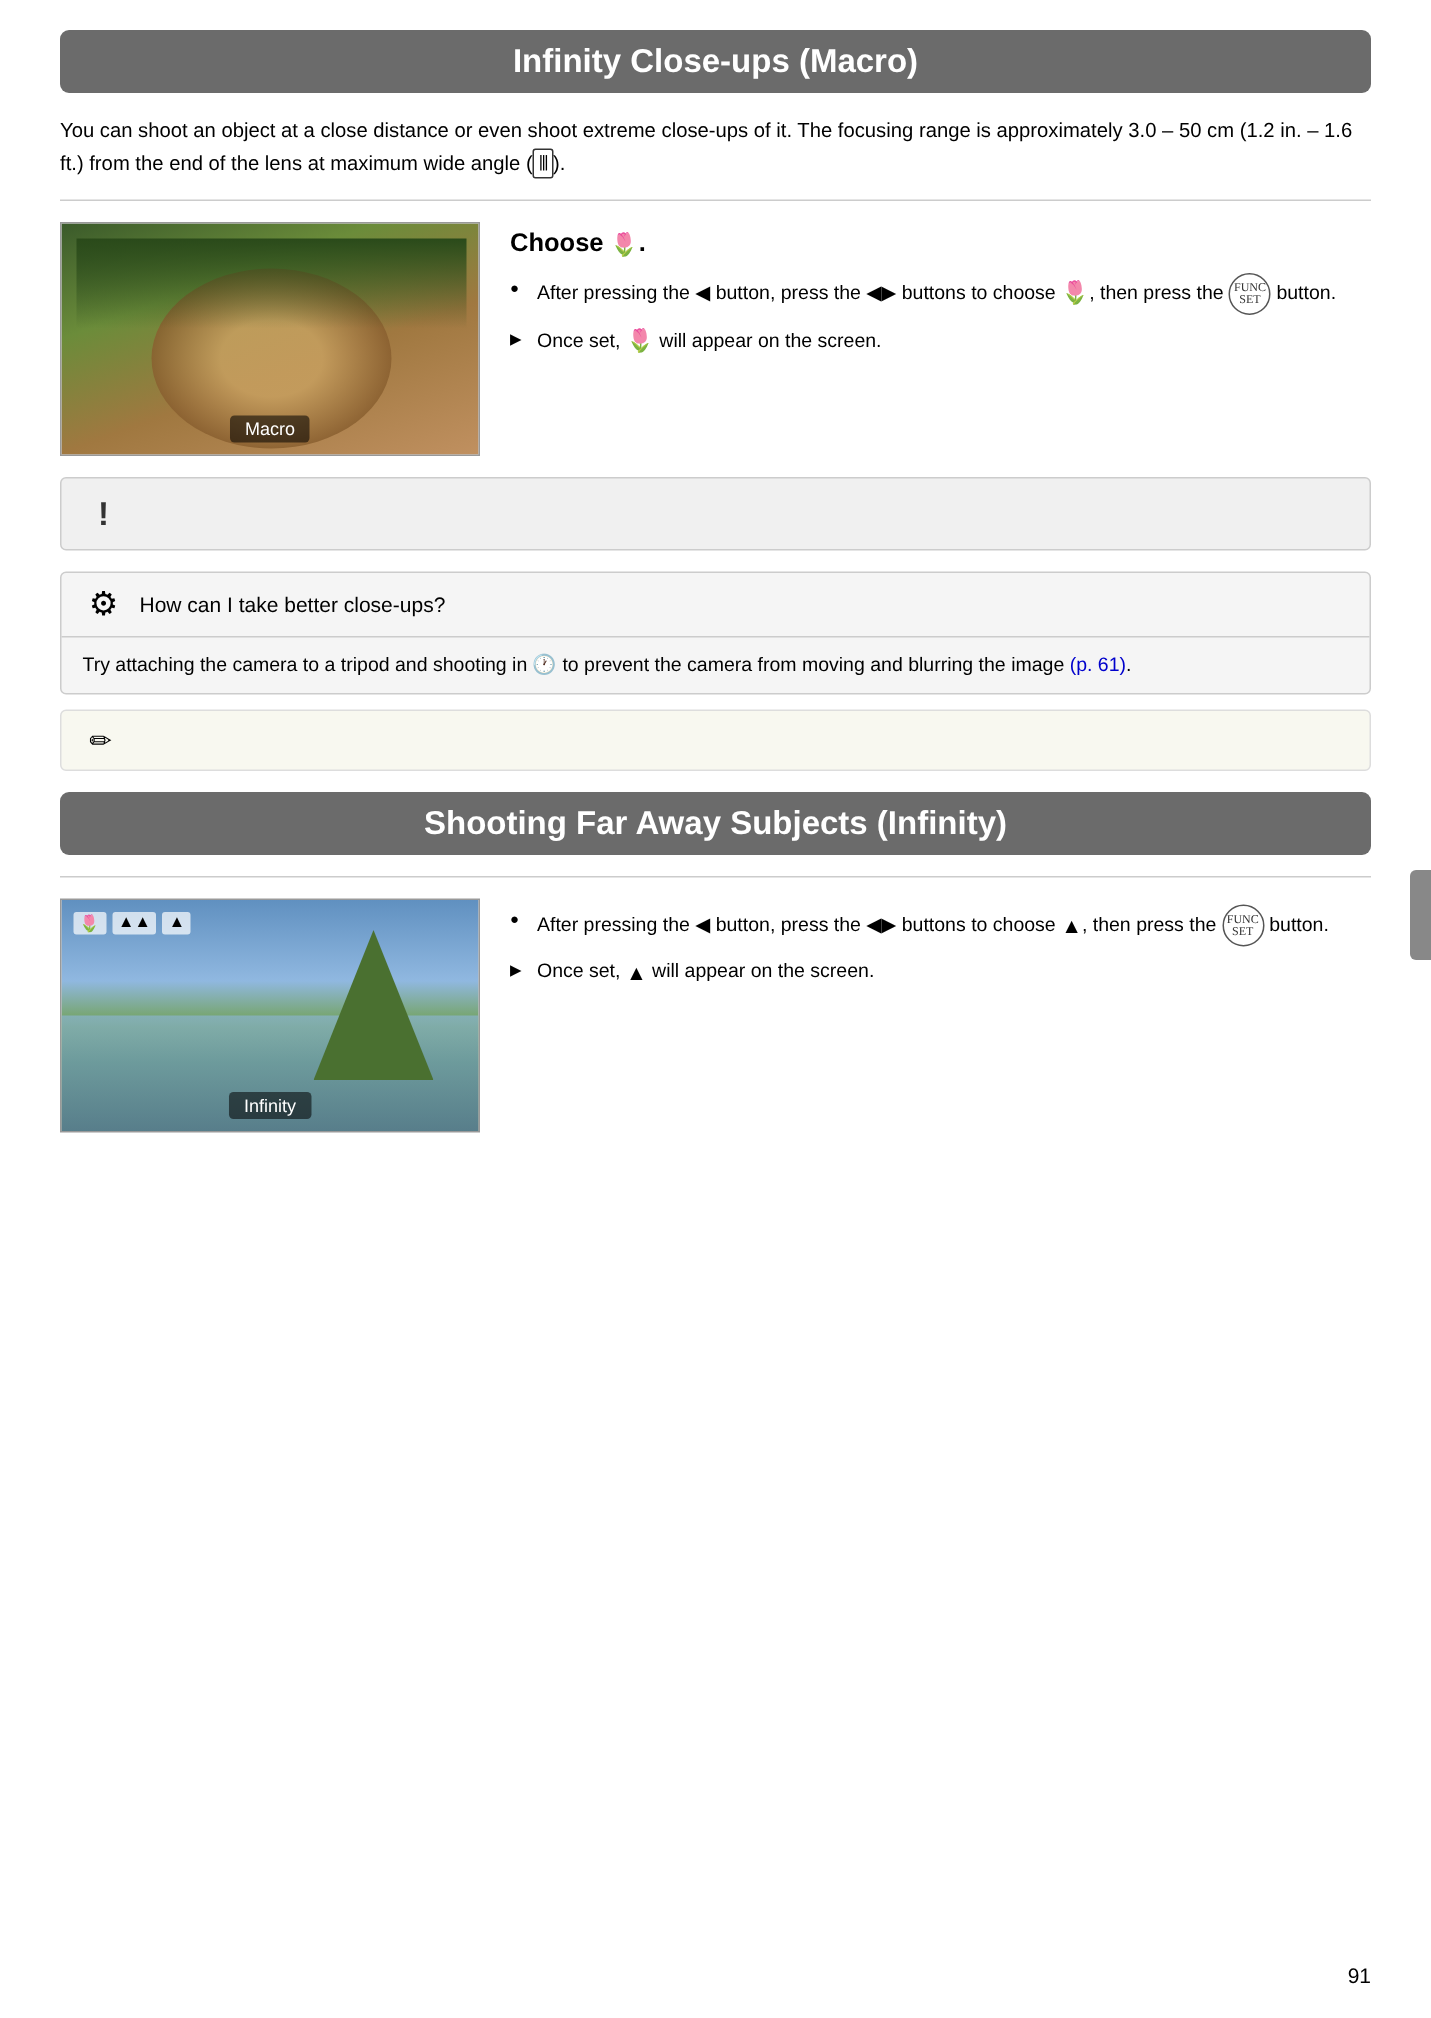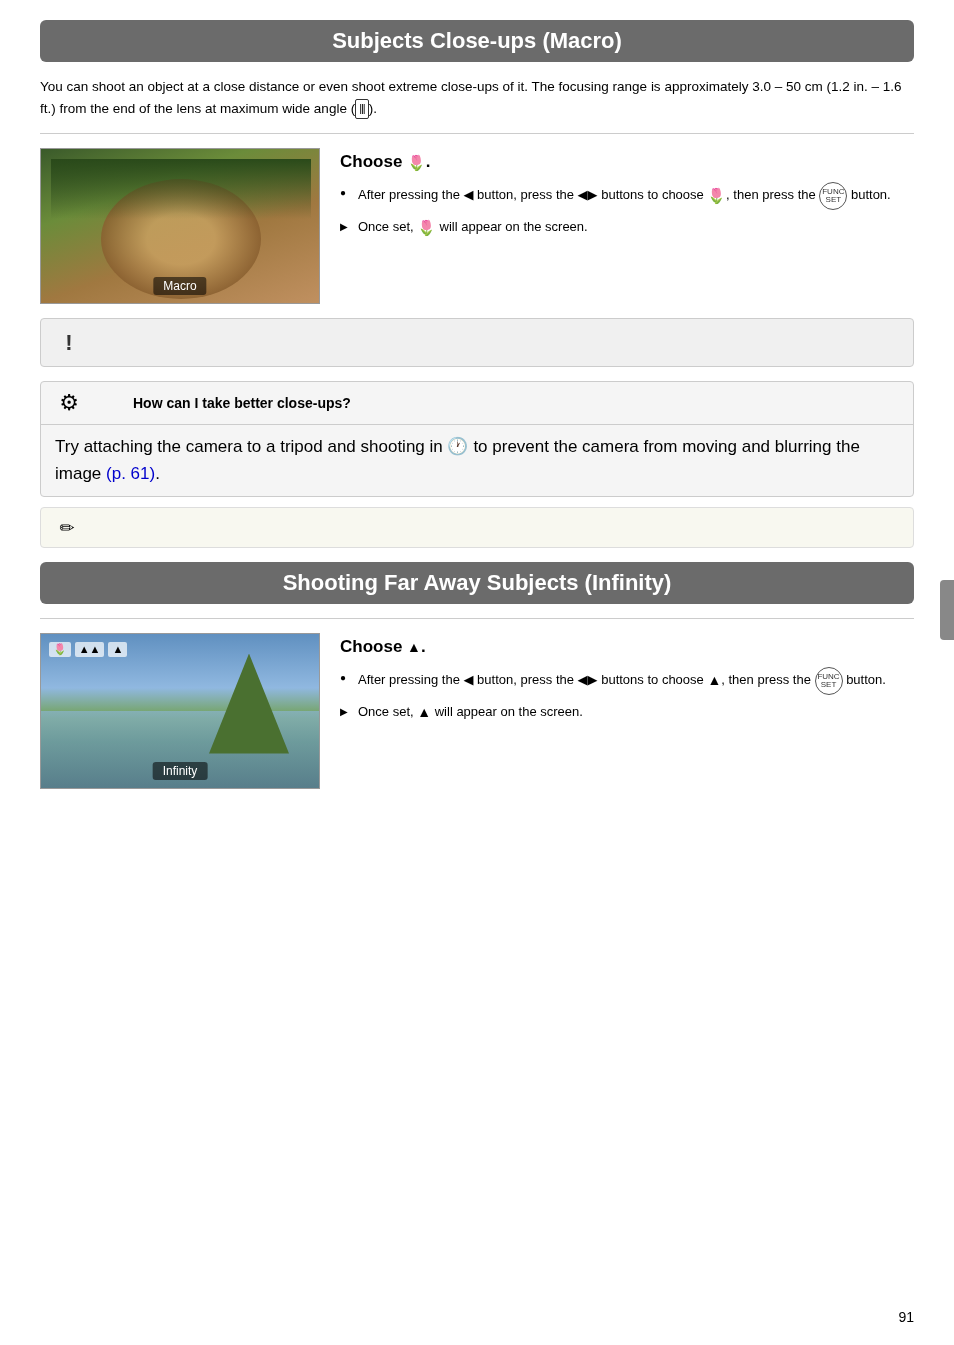--- a/index.html
+++ b/index.html
@@ -217,27 +217,26 @@
     }
 
     .qa-icon {
       font-size: 22px;
       min-width: 28px;
       text-align: center;
     }
 
     .qa-title {
       font-size: 14px;
-      font-weight: bold;
-      margin-left: 40px;
+      font-weight: normal;
     }
 
     .qa-body {
       padding: 8px 14px;
-      font-size: 17px;
+      font-size: 13px;
       line-height: 1.6;
     }
 
     .qa-body a {
       color: #0000cc;
       text-decoration: none;
     }
 
     
     .note-box {
@@ -271,21 +270,21 @@
       align-items: center;
       justify-content: center;
       width: 28px;
       height: 28px;
       border-radius: 50%;
       border: 1.5px solid #555;
       font-size: 8px;
       line-height: 1;
       text-align: center;
       vertical-align: middle;
-      font-family: Liberation Sans, sans-serif;
+      font-family: Liberation Serif, serif;
       color: #333;
       white-space: nowrap;
     }
 
     
     .macro-icon {
       display: inline-block;
       font-size: 15px;
       vertical-align: middle;
     }
@@ -330,21 +329,21 @@
 
     .section-gap {
       margin-bottom: 24px;
     }
   </style>
 </head>
 <body>
 
 <div>
 
-  <div class="section-title">Subjects Close-ups (Macro)</div>
+  <div class="section-title">Infinity Close-ups (Macro)</div>
 
   <p class="section-intro">
     You can shoot an object at a close distance or even shoot extreme close-ups of it. The focusing range is approximately 3.0 – 50 cm (1.2 in. – 1.6 ft.) from the end of the lens at maximum wide angle (<span class="wide-symbol">|||</span>).
   </p>
 
   <hr class="section-divider">
 
   <div class="step-row">
     <div class="step-image macro-img">
       <div class="img-label">Macro</div>
@@ -397,24 +396,20 @@
   <div class="step-row">
     <div class="step-image infinity-img">
       <div class="infinity-icons">
         <span>🌷</span>
         <span>▲▲</span>
         <span>▲</span>
       </div>
       <div class="img-label">Infinity</div>
     </div>
     <div class="step-content">
-      <div class="step-heading">
-        <span>Choose</span>
-        <span class="mountain-icon">▲</span>.
-      </div>
       <ul class="bullet-list">
         <li class="circle">
           After pressing the ◀ button, press the ◀▶ buttons to choose <span class="mountain-icon">▲</span>, then press the
           <span class="func-btn">FUNC<br>SET</span>
           button.
         </li>
         <li class="arrow">
           Once set, <span class="mountain-icon">▲</span> will appear on the screen.
         </li>
       </ul>

